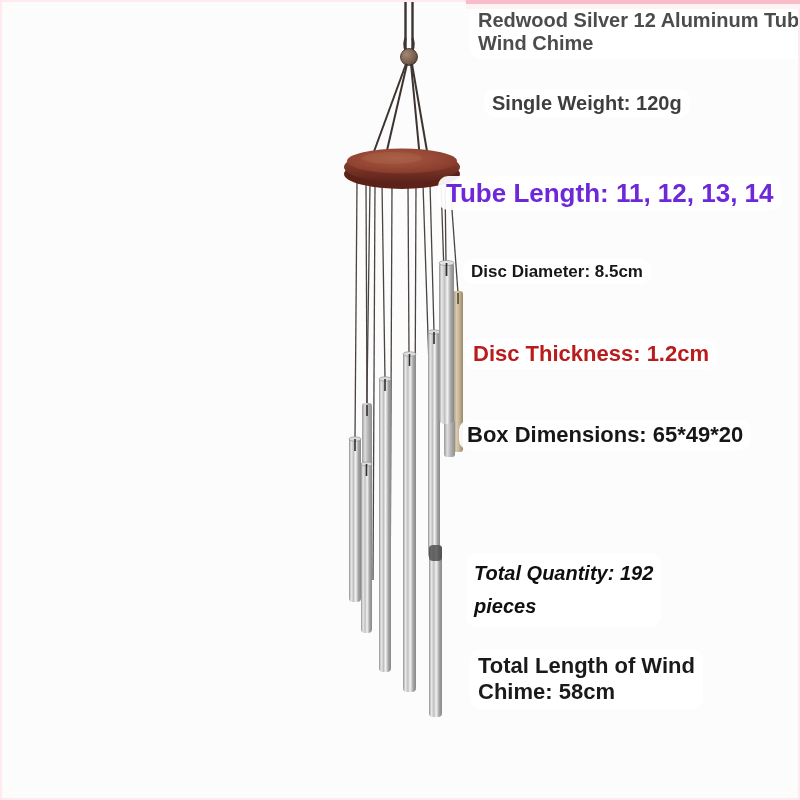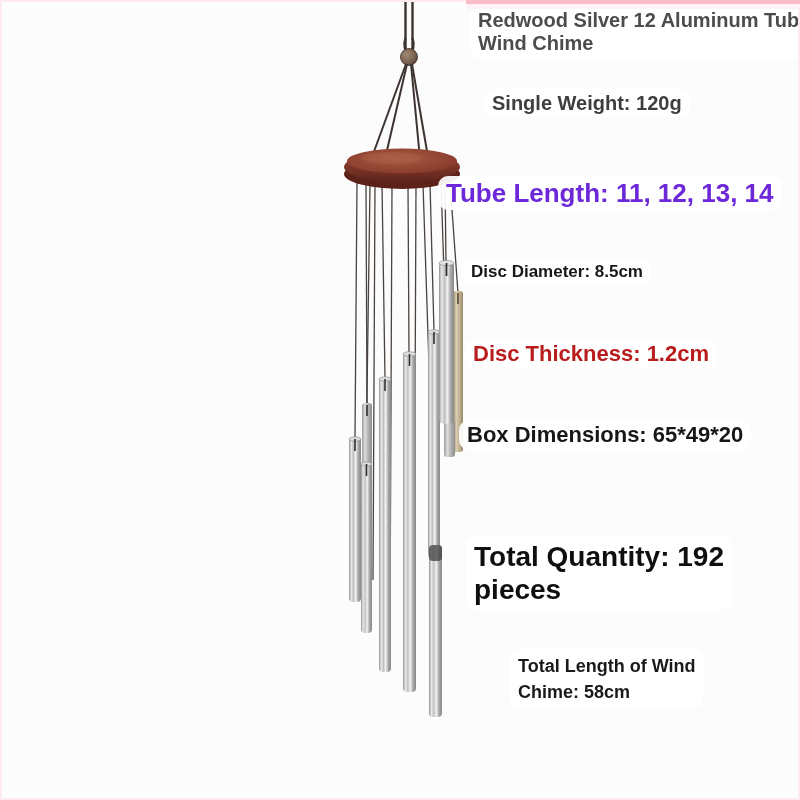--- a/index.html
+++ b/index.html
@@ -35,22 +35,22 @@
     line-height:1;
   }
   .txt span{display:block;}
   .product-title{left:470px;top:5px;font-size:20px;color:#4c4c4c;line-height:23px;}
   .spec-weight{left:484px;top:89px;font-size:20px;color:#3e3e3e;}
   .spec-tube-length{left:438px;top:176px;font-size:26px;color:#6d28d9;}
   .spec-disc-diameter{left:463px;top:259px;font-size:17px;color:#171717;}
   .spec-disc-thickness{left:465px;top:339px;font-size:22px;color:#b91c1c;}
   .spec-box-dimensions{left:459px;top:420px;font-size:22px;color:#171717;}
   .spec-box{left:466px;top:505px;font-size:22px;color:#171717;}
-  .spec-total-quantity{left:466px;top:536px;font-size:28px;color:#0f0f0f;line-height:33px;}
-  .spec-total-length{left:470px;top:649px;font-size:18px;color:#1a1a1a;line-height:26px;margin-left:40px;}
+  .spec-total-quantity{left:466px;top:553px;font-size:20px;color:#0f0f0f;line-height:33px;font-style:italic;}
+  .spec-total-length{left:470px;top:649px;font-size:22px;color:#1a1a1a;line-height:26px;}
 </style>
 </head>
 <body>
 
 <div class="stage">
 
   <svg class="chime-svg" width="800" height="800" viewBox="0 0 800 800">
     <defs>
       <linearGradient id="tubeSilver" x1="0" y1="0" x2="1" y2="0">
         <stop offset="0" stop-color="#8f8f8f"></stop>

